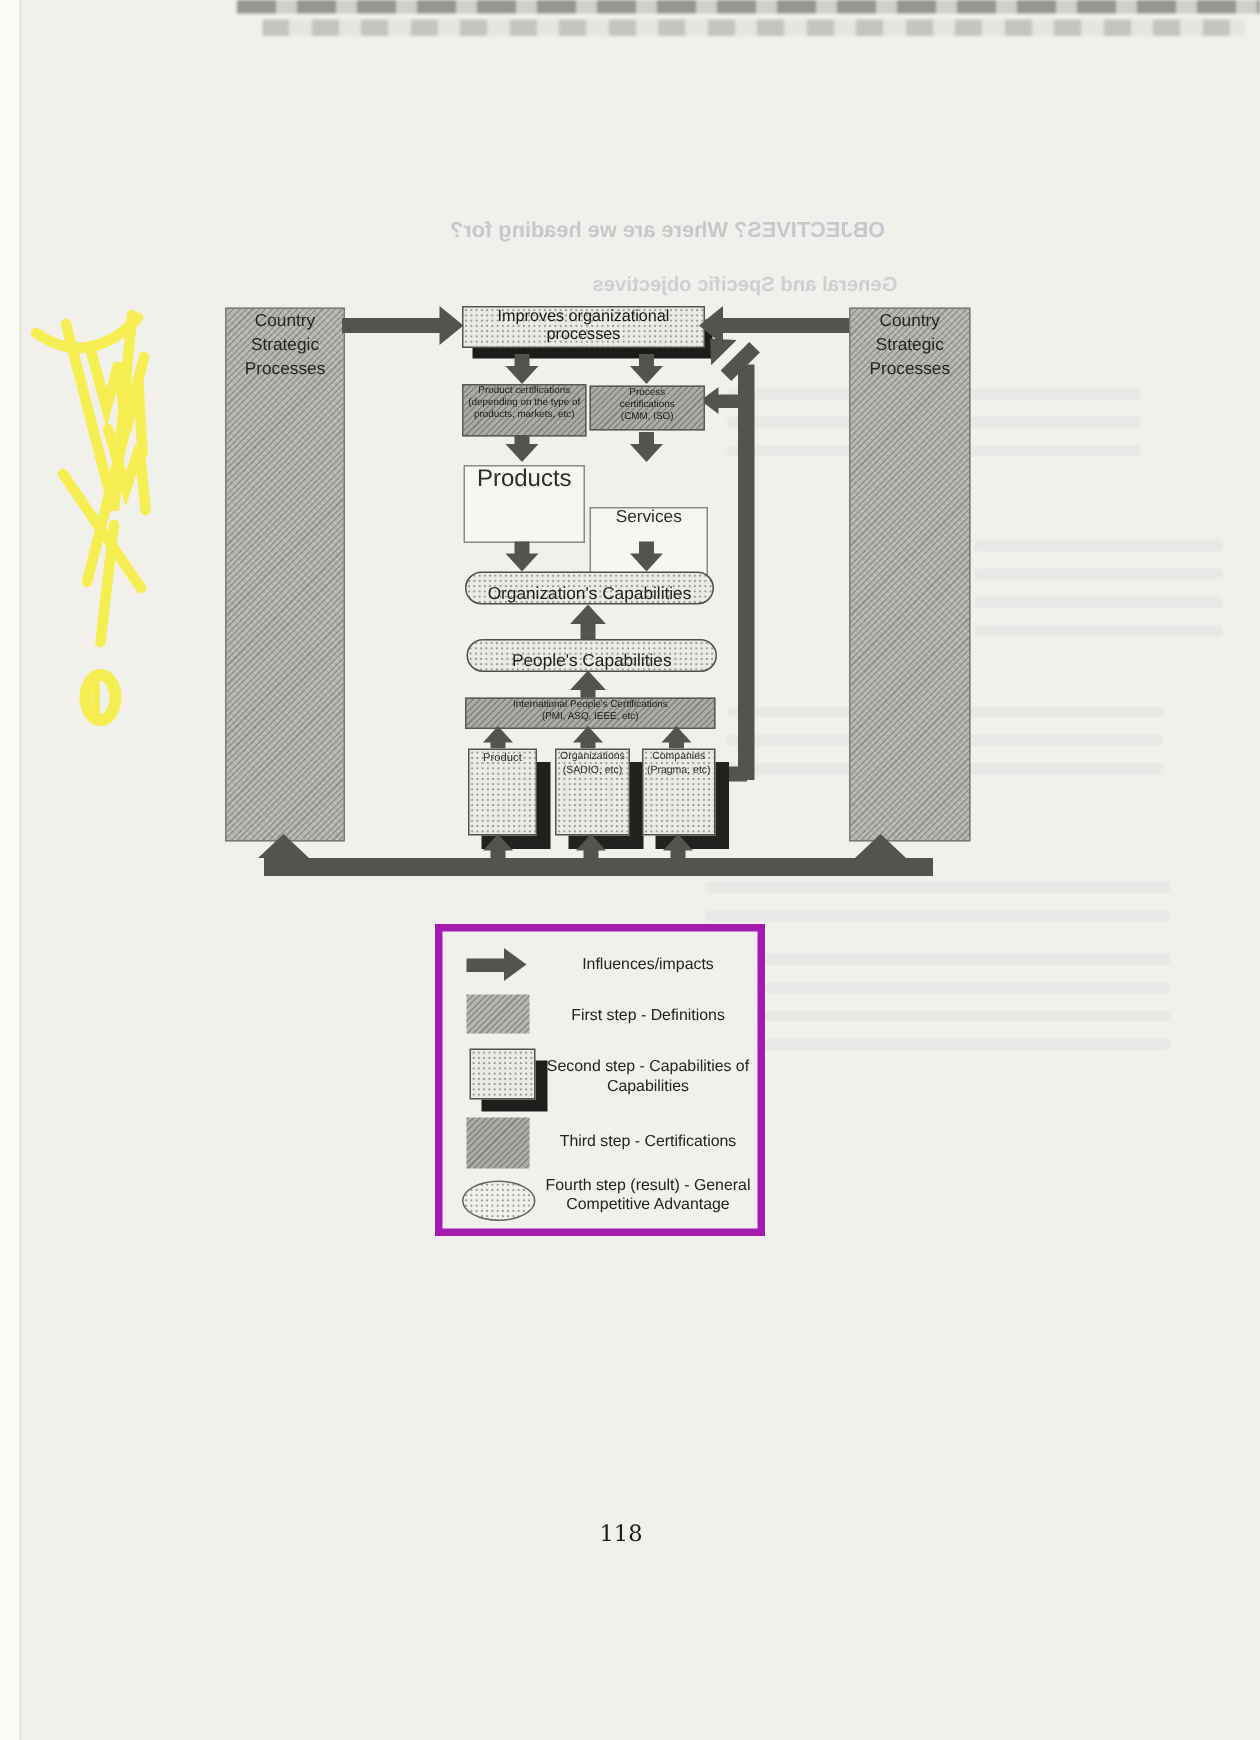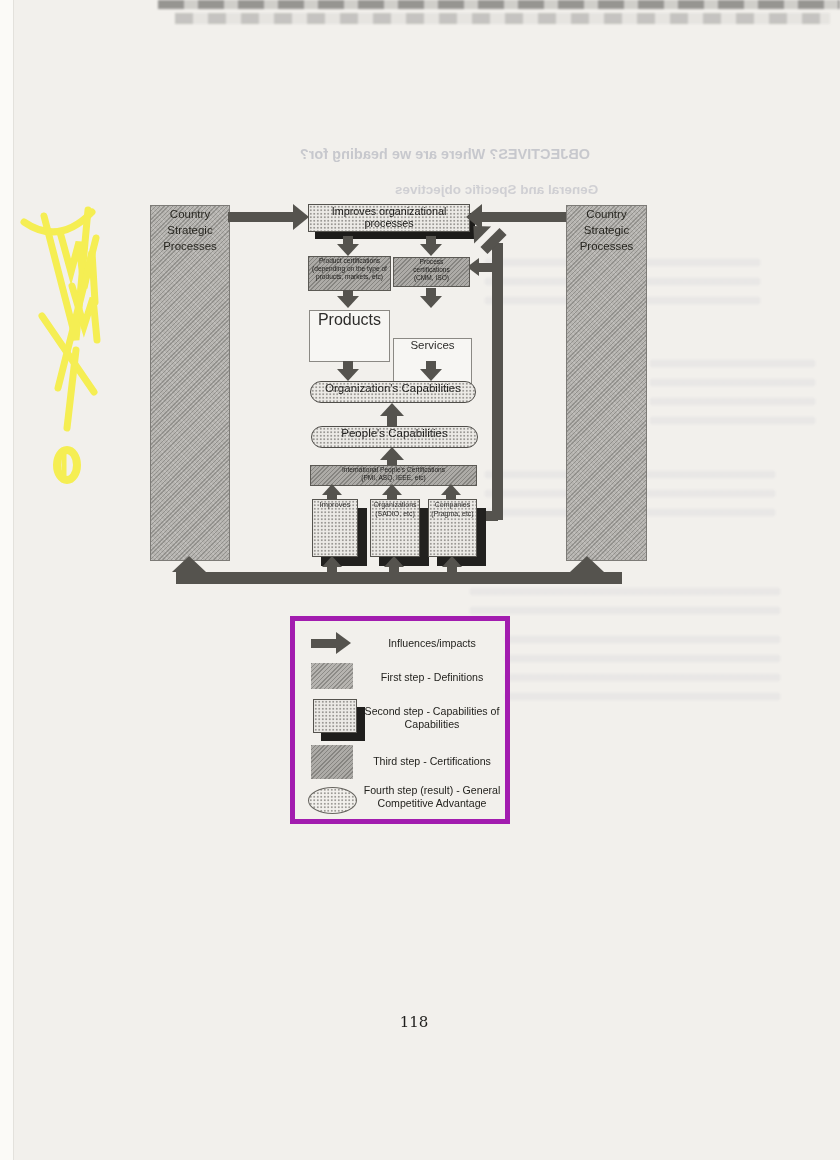--- a/index.html
+++ b/index.html
@@ -38,21 +38,21 @@
   .tri-l{border-top:13px solid transparent;border-bottom:13px solid transparent;border-right:16px solid #55534e;}
   .tri-l-sm{border-top:9px solid transparent;border-bottom:9px solid transparent;border-right:12px solid #55534e;}
   .tri-d{border-left:11px solid transparent;border-right:11px solid transparent;border-top:12px solid #55534e;}
   .tri-u{border-left:12px solid transparent;border-right:12px solid transparent;border-bottom:13px solid #55534e;}
   .tri-u-sm{border-left:10px solid transparent;border-right:10px solid transparent;border-bottom:11px solid #55534e;}
   .tri-u-big{border-left:17px solid transparent;border-right:17px solid transparent;border-bottom:16px solid #55534e;}
   
   .whitebox{background:#f7f6f3;border:1px solid #8b8984;}
   .pill{
     border:1.4px solid #4f4d49;border-radius:11px;
-    display:flex;align-items:flex-start;justify-content:center;
+    display:flex;align-items:flex-end;justify-content:center;
     font-size:11.5px;color:#1f1e1c;
   }
   .tinytxt{font-size:6.6px;line-height:8px;text-align:center;color:#1c1b19;}
   .ctrflex{display:flex;align-items:flex-start;justify-content:center;text-align:center;}
   .legend-label{position:absolute;left:358px;width:138px;text-align:center;font-size:10.6px;line-height:12.5px;color:#24231f;}
   
   .ghost{color:rgba(118,122,148,.34);transform:scaleX(-1);filter:blur(.5px);white-space:nowrap;font-weight:bold;}
   .ghost-stripe{
     background-image:repeating-linear-gradient(0deg, rgba(130,135,158,.12) 0 7px, transparent 7px 19px);
     filter:blur(1.1px); opacity:.7;
@@ -164,21 +164,21 @@
   </div>
 
   <div class="abs tri tri-u-sm" style="left:322px;top:484px;"></div>
   <div class="abs dark" style="left:327px;top:493px;width:10px;height:6px;"></div>
   <div class="abs tri tri-u-sm" style="left:382px;top:484px;"></div>
   <div class="abs dark" style="left:387px;top:493px;width:10px;height:6px;"></div>
   <div class="abs tri tri-u-sm" style="left:441px;top:484px;"></div>
   <div class="abs dark" style="left:446px;top:493px;width:10px;height:6px;"></div>
 
   <div class="abs dots ctrflex box-shadowed" style="left:312px;top:499px;width:44px;height:56px;border:1px solid #55534e;">
-    <span style="font-size:7.5px;">Improves</span>
+    <span style="font-size:7.5px;">Product</span>
   </div>
   <div class="abs dots ctrflex box-shadowed" style="left:370px;top:499px;width:48px;height:56px;border:1px solid #55534e;">
     <span style="font-size:7px;line-height:9px;text-align:center;">
       <span style="display:block;">Organizations</span>
       <span style="display:block;">(SADIO, etc)</span>
     </span>
   </div>
   <div class="abs dots ctrflex box-shadowed" style="left:428px;top:499px;width:47px;height:56px;border:1px solid #55534e;">
     <span style="font-size:7px;line-height:9px;text-align:center;">
       <span style="display:block;">Companies</span>

